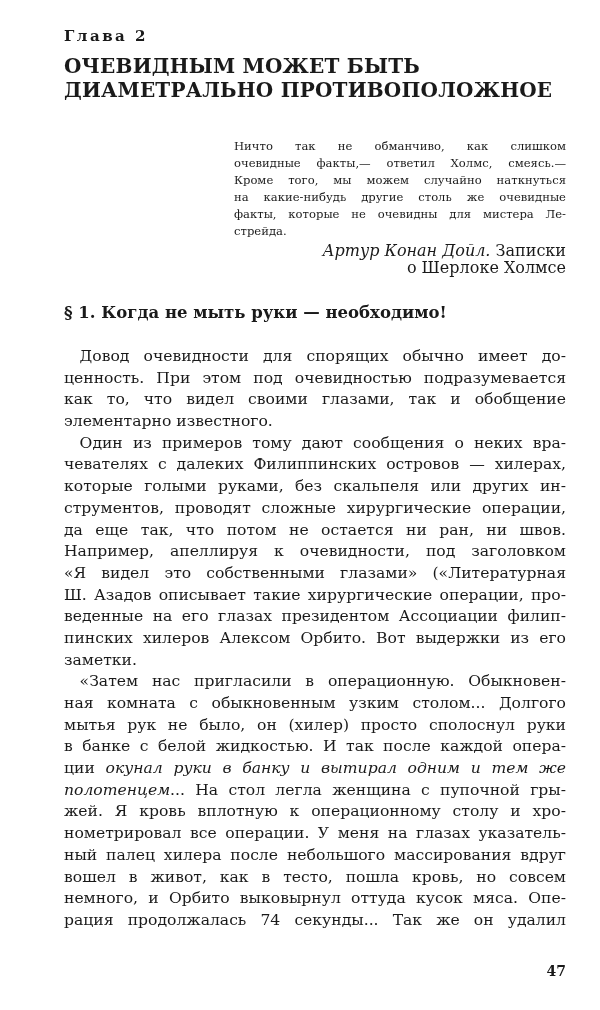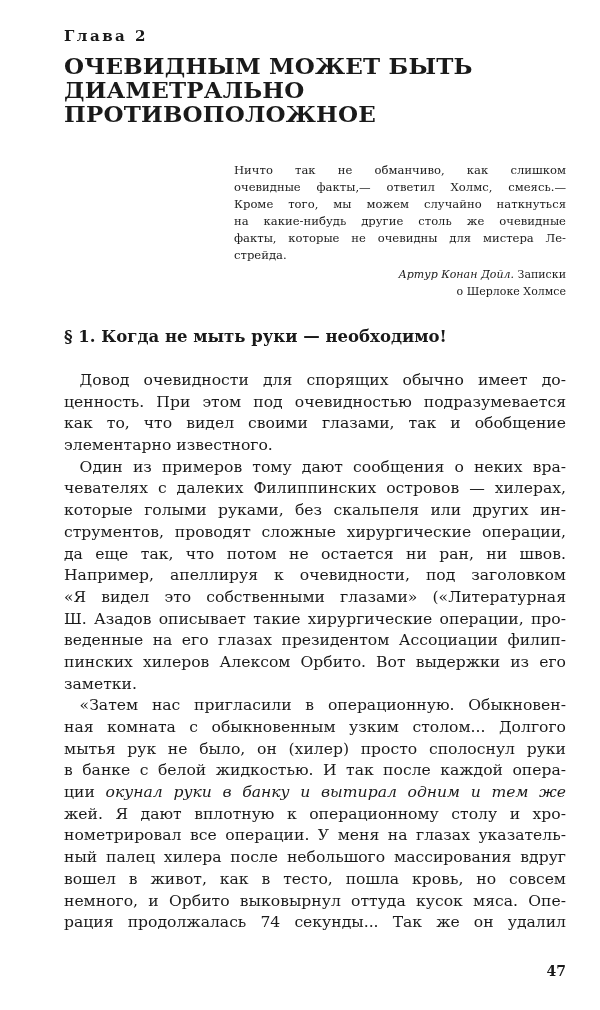--- a/index.html
+++ b/index.html
@@ -7,30 +7,30 @@
       width: 600px; height: 1010px; background: #ffffff; color: #1a1a1a;
       font-family: "DejaVu Serif", "Liberation Serif", serif;
       position: relative; overflow: hidden;
     }
     .page { position: absolute; left: 64px; top: 24px; width: 502px; }
     .chapter-label {
       font-weight: bold; font-size: 15px; letter-spacing: 2.5px;
       margin: 0; height: 24px; line-height: 24px;
     }
     .chapter-title {
-      font-weight: bold; font-size: 23px; line-height: 24px;
+      font-weight: bold; font-size: 20px; line-height: 24px;
       margin: 6px 0 0 0; letter-spacing: 0.2px;
     }
     .epigraph {
       margin: 36px 12px 0 170px; width: 332px;
       font-size: 11.6px; line-height: 17px; text-align: justify;
     }
     .epigraph .line { display: block; text-align: justify; text-align-last: justify; white-space: nowrap; }
     .epigraph .line.last { text-align-last: left; }
-    .attribution { text-align: right; font-size: 11px; line-height: 17px; margin-top: 2px; }
+    .attribution { text-align: right; font-size: 16px; line-height: 17px; margin-top: 2px; }
     .attribution .author { font-style: italic; }
     .section-title {
       font-weight: bold; font-size: 16.5px; margin: 24px 0 0 0;
       height: 26px; line-height: 26px;
     }
     .body-text { margin-top: 20px; font-size: 15.6px; line-height: 21.7px; }
     .body-text .line {
       display: block; white-space: nowrap; text-align: justify; text-align-last: justify;
       height: 21.7px; overflow: visible;
     }
@@ -82,21 +82,22 @@
       <span class="line">«Я видел это собственными глазами» («Литературная</span>
       <span class="line">Ш. Азадов описывает такие хирургические операции, про-</span>
       <span class="line">веденные на его глазах президентом Ассоциации филип-</span>
       <span class="line">пинских хилеров Алексом Орбито. Вот выдержки из его</span>
       <span class="line last">заметки.</span>
       <span class="line"> «Затем нас пригласили в операционную. Обыкновен-</span>
       <span class="line">ная комната с обыкновенным узким столом... Долгого</span>
       <span class="line">мытья рук не было, он (хилер) просто сполоснул руки</span>
       <span class="line">в банке с белой жидкостью. И так после каждой опера-</span>
       <span class="line"><span>ции </span><span class="it">окунал руки в банку и вытирал одним и тем же</span></span>
-      <span class="line">жей. Я дают вплотную к операционному столу и хро-</span>
+      <span class="line"><span class="it">полотенцем</span><span>... На стол легла женщина с пупочной гры-</span></span>
+      <span class="line">жей. Я кровь вплотную к операционному столу и хро-</span>
       <span class="line">нометрировал все операции. У меня на глазах указатель-</span>
       <span class="line">ный палец хилера после небольшого массирования вдруг</span>
       <span class="line">вошел в живот, как в тесто, пошла кровь, но совсем</span>
       <span class="line">немного, и Орбито выковырнул оттуда кусок мяса. Опе-</span>
       <span class="line">рация продолжалась 74 секунды... Так же он удалил</span>
     </div>
 </div>
 
 <div class="page-number">47</div>
 

